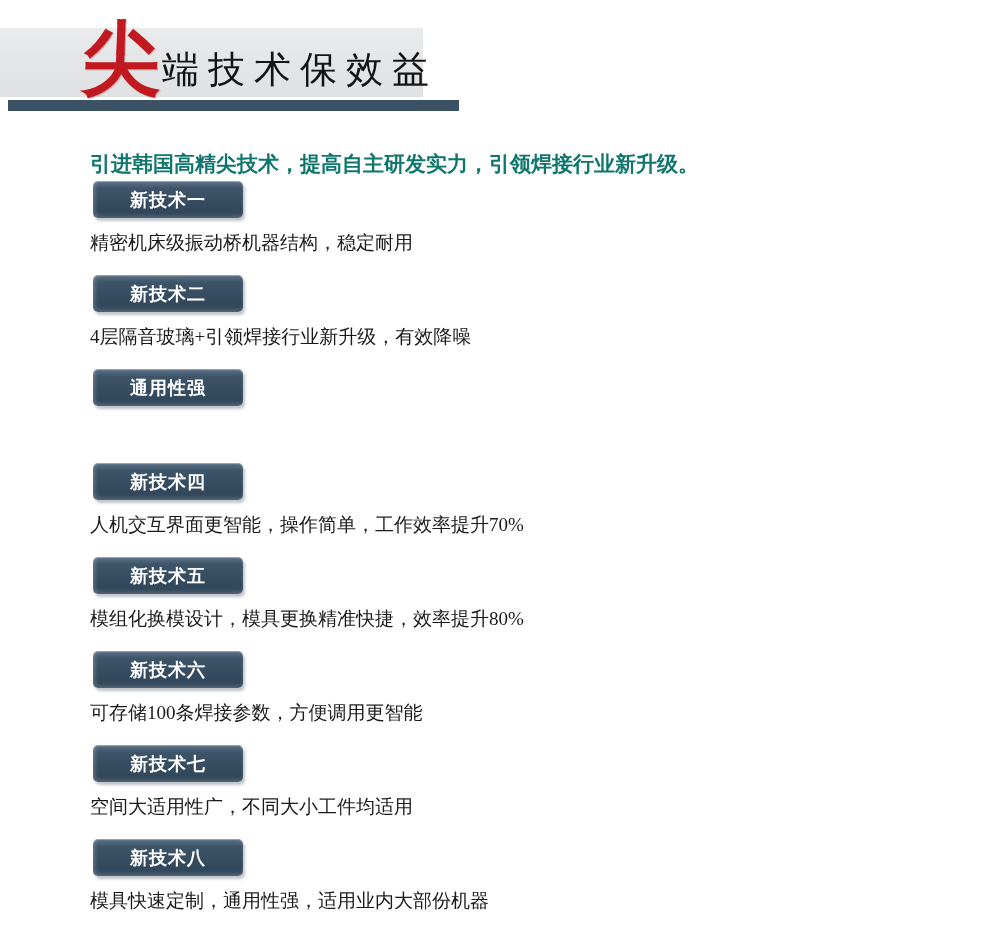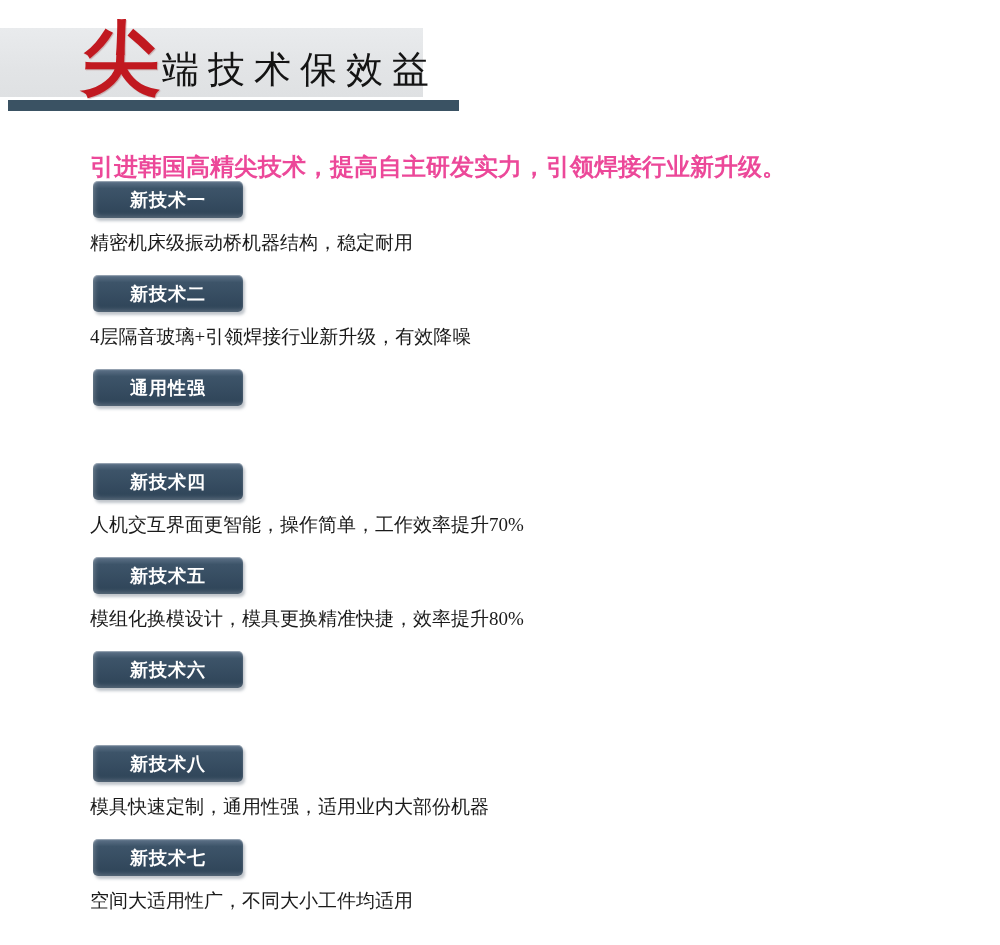--- a/index.html
+++ b/index.html
@@ -45,24 +45,24 @@
     left: 8px; top: 100px;
     width: 451px; height: 11px;
     background: #3a5263;
   }
 
   
   .intro {
     position: absolute;
     left: 90px; top: 126px;
     width: 880px;
-    font-size: 24px;
+    font-size: 21px;
     line-height: 34px;
     font-weight: bold;
-    color: #ec4899;
+    color: #0f766e;
     white-space: nowrap;
   }
 
   
   .sections {
     position: absolute;
     left: 93px; top: 181px;
     width: 890px;
   }
   .tech { height: 94px; }
@@ -137,29 +137,30 @@
     <div class="badge">
       <span class="badge-label">新技术五</span>
     </div>
     <p class="desc">模组化换模设计，模具更换精准快捷，效率提升80%</p>
   </section>
 
   <section class="tech">
     <div class="badge">
       <span class="badge-label">新技术六</span>
     </div>
+    <p class="desc">可存储100条焊接参数，方便调用更智能</p>
+  </section>
+
+  <section class="tech">
+    <div class="badge">
+      <span class="badge-label">新技术七</span>
+    </div>
+    <p class="desc">空间大适用性广，不同大小工件均适用</p>
   </section>
 
   <section class="tech">
     <div class="badge">
       <span class="badge-label">新技术八</span>
     </div>
     <p class="desc">模具快速定制，通用性强，适用业内大部份机器</p>
   </section>
 
-  <section class="tech">
-    <div class="badge">
-      <span class="badge-label">新技术七</span>
-    </div>
-    <p class="desc">空间大适用性广，不同大小工件均适用</p>
-  </section>
-
 </div>
 
 </body></html>

